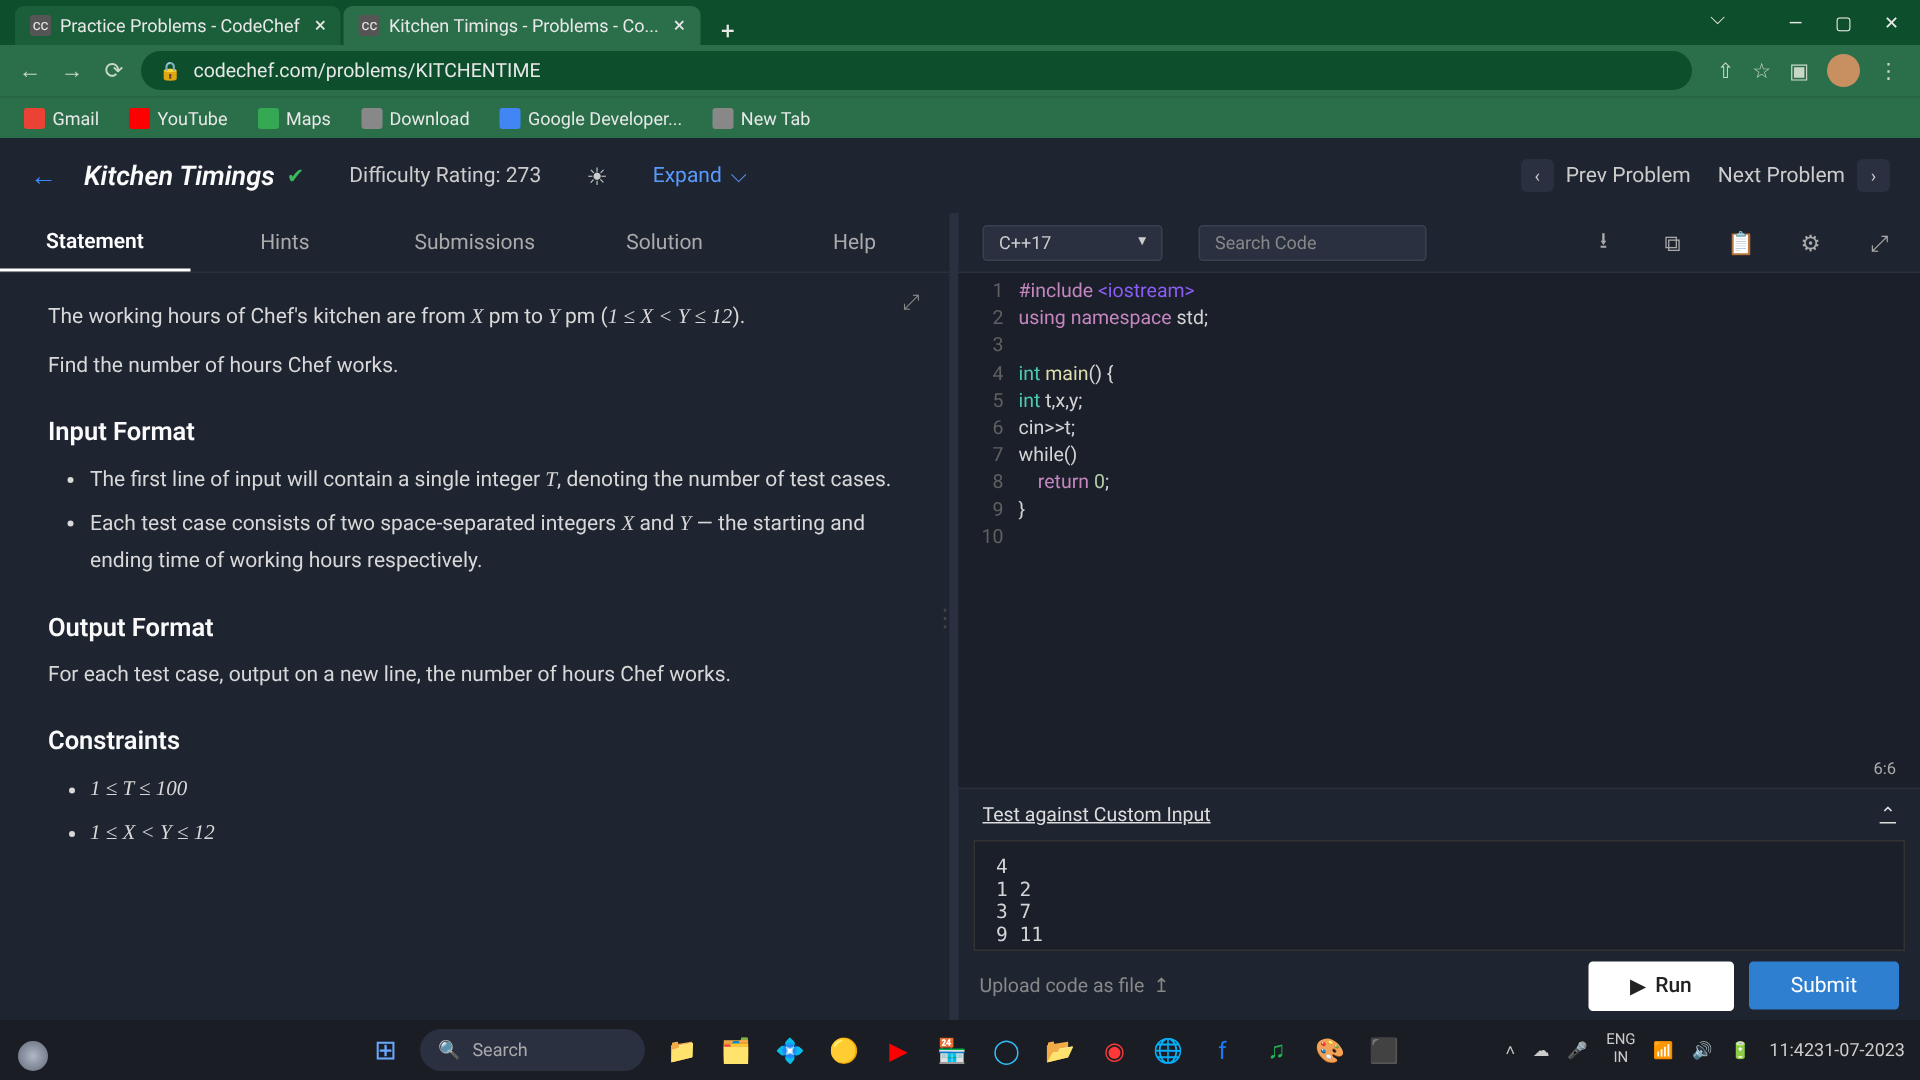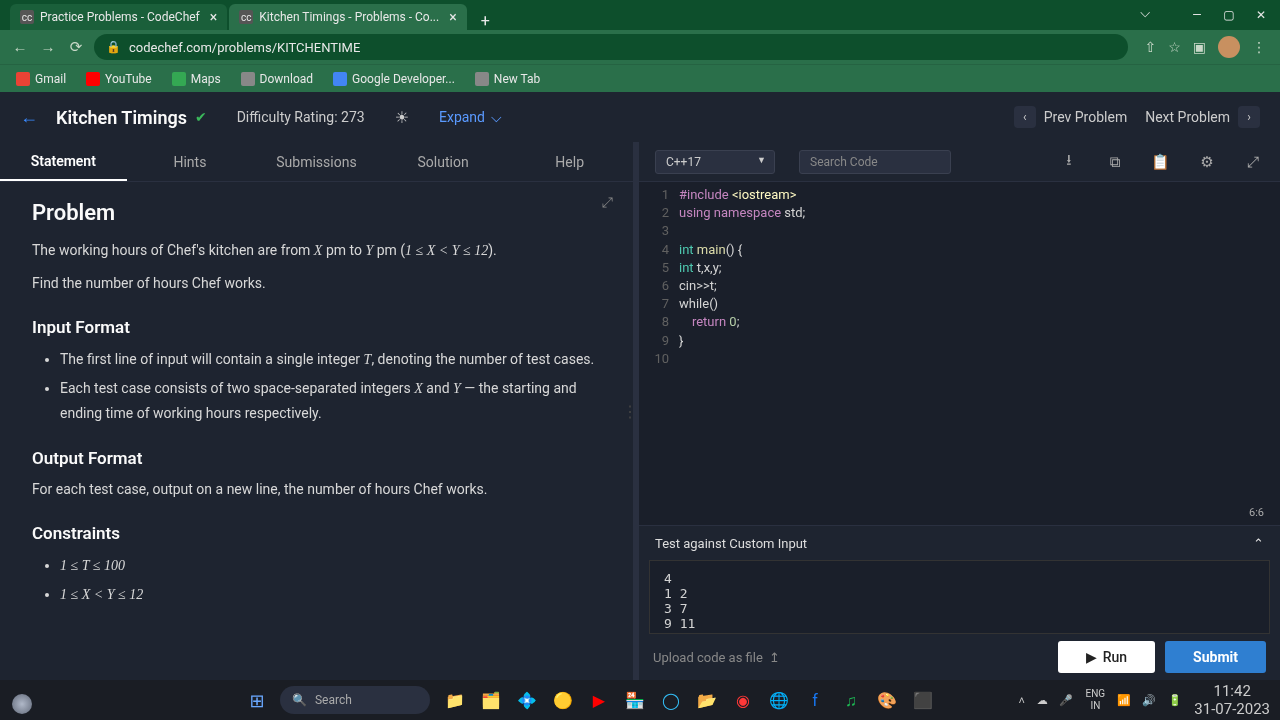--- a/index.html
+++ b/index.html
@@ -24,21 +24,21 @@
 .avatar { width: 22px; height: 22px; border-radius: 50%; background: #c89060; }
 
 .bookmarks { height: 28px; background: #2a6f4a; display: flex; align-items: center; padding: 0 10px; gap: 8px; border-top: 1px solid rgba(0,0,0,0.1); }
 .bookmark { display: flex; align-items: center; gap: 5px; font-size: 12px; color: #e8e8e8; padding: 3px 6px; }
 .bm-icon { width: 14px; height: 14px; border-radius: 2px; }
 
 
 .page { position: absolute; top: 92px; left: 0; right: 0; bottom: 40px; background: #1e2430; }
 .header-bar { height: 50px; display: flex; align-items: center; padding: 0 20px; }
 .back-arrow { color: #3a8aff; font-size: 18px; margin-right: 18px; }
-.title { color: #fafafa; font-size: 18px; font-weight: 600; }
+.title { color: #fafafa; font-size: 18px; font-weight: 600; font-style: italic; }
 .check { color: #3bb85b; margin-left: 8px; font-size: 14px; }
 .diff { color: #ccc; font-size: 14px; margin-left: 30px; }
 .theme-icon { margin-left: 30px; font-size: 16px; color: #ccc; }
 .expand-btn { margin-left: 30px; color: #5a9aff; font-size: 14px; display: flex; align-items: center; gap: 6px; }
 .header-spacer { flex: 1; }
 .nav-prob { color: #ccc; font-size: 14px; display: flex; align-items: center; gap: 8px; margin-left: 18px; }
 .nav-prob .arr { background: #2a3040; width: 22px; height: 22px; border-radius: 4px; display: flex; align-items: center; justify-content: center; font-size: 12px; }
 
 .content { display: flex; height: calc(100% - 50px); }
 .left-pane { width: 633px; display: flex; flex-direction: column; }
@@ -66,42 +66,42 @@
 .tb-spacer { flex: 1; }
 .tb-icon { color: #aaa; font-size: 15px; width: 22px; text-align: center; }
 
 .editor { flex: 1; display: flex; background: #1a1f2a; font-family: 'Consolas', monospace; font-size: 13px; position: relative; }
 .gutter { width: 36px; text-align: right; padding: 4px 6px 0 0; color: #606060; line-height: 1.4; }
 .code { padding: 4px 0 0 4px; color: #d4d4d4; line-height: 1.4; white-space: pre; }
 .kw { color: #c586c0; }
 .tp { color: #4ec9b0; }
 .fn { color: #dcdcaa; }
 .num { color: #b5cea8; }
-.id { color: #fef9c3; }
+.id { color: #8b5cf6; }
 .cursor-pos { position: absolute; right: 16px; bottom: 6px; font-size: 11px; color: #aaa; }
 .gutter span { display: block; }
 
 .io-panel { border-top: 1px solid #2a3040; }
-.io-header { height: 34px; display: flex; align-items: center; justify-content: space-between; padding: 0 16px; font-size: 13px; color: #ddd; }
+.io-header { height: 34px; display: flex; align-items: center; justify-content: space-between; padding: 0 16px; font-size: 13px; color: #ddd; text-decoration: underline; }
 .io-body { background: #1a1f2a; padding: 10px 14px; font-family: 'Consolas', monospace; font-size: 13px; color: #d4d4d4; height: 74px; margin: 0 10px; border: 1px solid #333; white-space: pre; overflow: hidden; }
 .io-footer { height: 46px; display: flex; align-items: center; padding: 0 14px; gap: 10px; }
 .upload-link { color: #888; font-size: 13px; display: flex; align-items: center; gap: 6px; }
 .ft-spacer { flex: 1; }
 .run-btn { background: #fff; color: #222; border: none; border-radius: 3px; padding: 8px 28px; font-size: 14px; font-weight: 500; display: flex; align-items: center; gap: 6px; }
-.submit-btn { background: #2f7fd1; color: #fff; border: none; border-radius: 3px; padding: 8px 28px; font-size: 14px; font-weight: 700; }
+.submit-btn { background: #2f7fd1; color: #fff; border: none; border-radius: 3px; padding: 8px 28px; font-size: 14px; font-weight: 400; }
 
 
 .taskbar { position: absolute; bottom: 0; left: 0; right: 0; height: 40px; background: #1a1d24; display: flex; align-items: center; padding: 0 10px; }
 .tb-start { width: 34px; height: 28px; display: flex; align-items: center; justify-content: center; color: #6aa8ff; font-size: 18px; }
 .tb-search { background: #2a3040; border-radius: 16px; height: 28px; width: 150px; display: flex; align-items: center; padding: 0 12px; gap: 8px; font-size: 12px; color: #aaa; margin-left: 6px; }
 .tb-apps { display: flex; gap: 6px; margin-left: 10px; }
 .tb-app { width: 30px; height: 30px; border-radius: 4px; display: flex; align-items: center; justify-content: center; font-size: 16px; }
 .tb-spacer-bar { flex: 1; }
 .tb-right { display: flex; align-items: center; gap: 12px; font-size: 11px; color: #ccc; }
-.tb-time { display: flex; flex-direction: column; align-items: center; line-height: 1.2; font-size: 15px; }
+.tb-time { display: flex; flex-direction: row; align-items: flex-start; line-height: 1.2; font-size: 12px; }
 .tb-lang { display: flex; flex-direction: column; align-items: center; line-height: 1.2; font-size: 10px; }
 .weather { position: absolute; left: 12px; bottom: 6px; width: 20px; height: 20px; border-radius: 50%; background: radial-gradient(circle,#b0b8c8,#606878); z-index: 2; }
 </style>
 </head>
 <body>
 
 <div class="browser-tabs">
   <div class="tab">
     <div class="tab-icon">cc</div>
     <span>Practice Problems - CodeChef</span>
@@ -191,21 +191,20 @@
     <div class="left-pane">
       <div class="tabs-row">
         <div class="tab-item active">Statement</div>
         <div class="tab-item">Hints</div>
         <div class="tab-item">Submissions</div>
         <div class="tab-item">Solution</div>
         <div class="tab-item">Help</div>
       </div>
       <div class="problem-area">
         <span class="fullscreen-icon">⤢</span>
-        <h2>Problem</h2>
         <p>
           <span>The working hours of Chef's kitchen are from </span><span class="math">X</span><span> pm to </span><span class="math">Y</span><span> pm (</span><span class="math">1 ≤ X &lt; Y ≤ 12</span><span>).</span>
         </p>
         <p>Find the number of hours Chef works.</p>
         <h3>Input Format</h3>
         <ul>
           <li><span>The first line of input will contain a single integer </span><span class="math">T</span><span>, denoting the number of test cases.</span></li>
           <li><span>Each test case consists of two space-separated integers </span><span class="math">X</span><span> and </span><span class="math">Y</span><span> — the starting and ending time of working hours respectively.</span></li>
         </ul>
         <h3>Output Format</h3>

